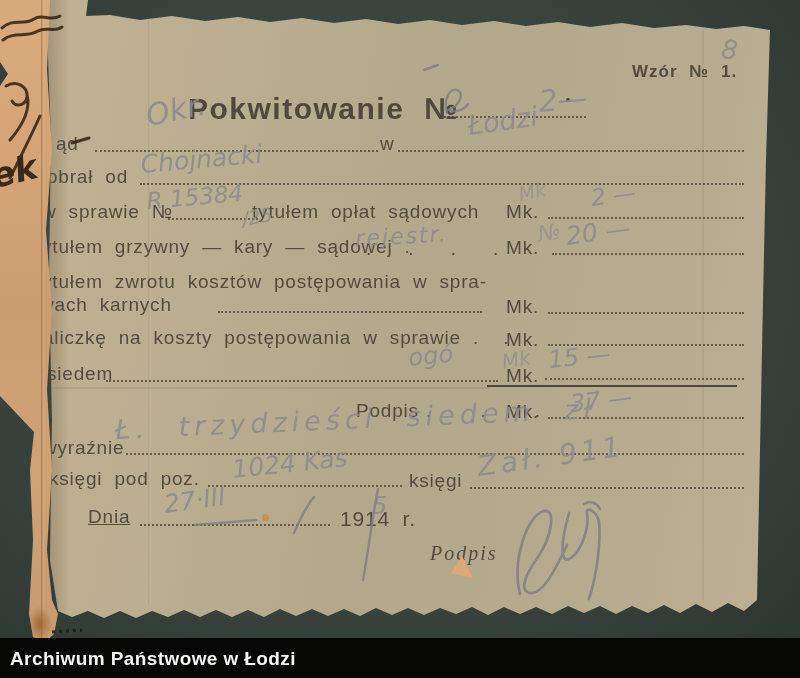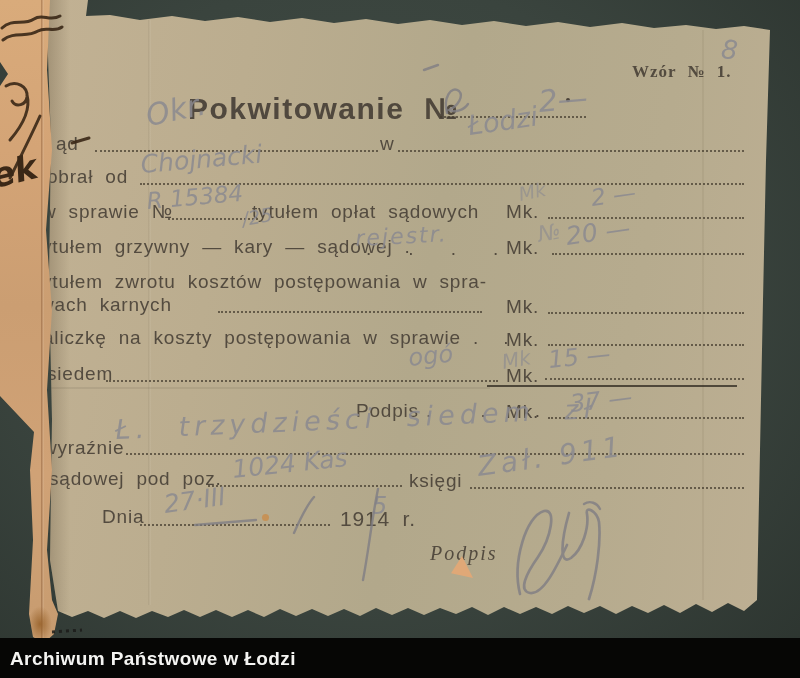--- a/index.html
+++ b/index.html
@@ -37,21 +37,21 @@
 
 <div id="scene">
 
   <div id="receipt">
 
     <div class="crease" style="left:48px;top:0;width:22px;height:612px;background:linear-gradient(to right,rgba(60,45,25,.22),rgba(60,45,25,0));"></div>
     <div class="crease" style="left:148px;top:20px;width:3px;height:585px;background:linear-gradient(to right,rgba(125,112,88,.18),rgba(255,250,235,.10));"></div>
     <div class="crease" style="left:50px;top:387px;width:440px;height:2px;background:rgba(92,82,64,.12);"></div>
     <div class="crease" style="left:702px;top:30px;width:2px;height:570px;background:rgba(120,108,85,.12);"></div>
 
-    <div class="print b" style="left:632px;top:62px;font-size:17px;letter-spacing:1px;font-family:Liberation Serif, serif;">Wzór № 1.</div>
+    <div class="print b" style="left:632px;top:62px;font-size:17px;letter-spacing:1px;">Wzór № 1.</div>
     <div class="print b" style="left:188px;top:92px;font-size:30px;letter-spacing:1.5px;word-spacing:10px;color:#494138;">Pokwitowanie №</div>
     <div class="dot" style="left:440px;top:116px;width:146px;"></div>
 
     <div class="print" style="left:56px;top:133px;">ąd</div>
     <div class="dot" style="left:95px;top:150px;width:283px;"></div>
     <div class="print" style="left:380px;top:133px;">w</div>
     <div class="dot" style="left:398px;top:150px;width:346px;"></div>
 
     <div class="print" style="left:47px;top:166px;">obrał od</div>
     <div class="dot" style="left:140px;top:183px;width:604px;"></div>
@@ -84,26 +84,26 @@
     <div class="solid" style="left:487px;top:385px;width:250px;height:2px;"></div>
 
     <div class="print" style="left:356px;top:400px;">Podpis</div>
     <div class="print" style="left:426px;top:400px;">.    .    .</div>
     <div class="print" style="left:506px;top:401px;">Mk.</div>
     <div class="dot" style="left:548px;top:417px;width:196px;"></div>
 
     <div class="print" style="left:43px;top:437px;">wyraźnie</div>
     <div class="dot" style="left:126px;top:453px;width:618px;"></div>
 
-    <div class="print" style="left:49px;top:468px;">sądowej pod poz.</div>
+    <div class="print" style="left:49px;top:468px;">księgi pod poz.</div>
     <div class="dot" style="left:208px;top:485px;width:194px;"></div>
     <div class="print" style="left:409px;top:470px;">księgi</div>
     <div class="dot" style="left:470px;top:487px;width:274px;"></div>
 
-    <div class="print" style="left:102px;top:506px;">Dnia</div>
+    <div class="print" style="left:88px;top:506px;text-decoration:underline;">Dnia</div>
     <div class="dot" style="left:140px;top:524px;width:190px;"></div>
     <div class="print" style="left:340px;top:507px;font-size:21px;">1914 r.</div>
 
     <div class="print" style="left:430px;top:542px;font-family:'Liberation Serif',serif;font-style:italic;font-size:20px;letter-spacing:2px;">Podpis</div>
 
     <div class="crease" style="left:566px;top:98px;width:4px;height:4px;border-radius:50%;background:#4a4238;"></div>
     <div class="crease" style="left:451px;top:556px;width:22px;height:22px;background:#e0a877;clip-path:polygon(50% 0,100% 100%,0 78%);"></div>
     <div class="crease" style="left:262px;top:514px;width:7px;height:7px;border-radius:50%;background:#c98c4a;opacity:.8;"></div>
 
     <div class="hw" style="left:720px;top:34px;font-size:26px;transform:rotate(5deg);">8</div>

